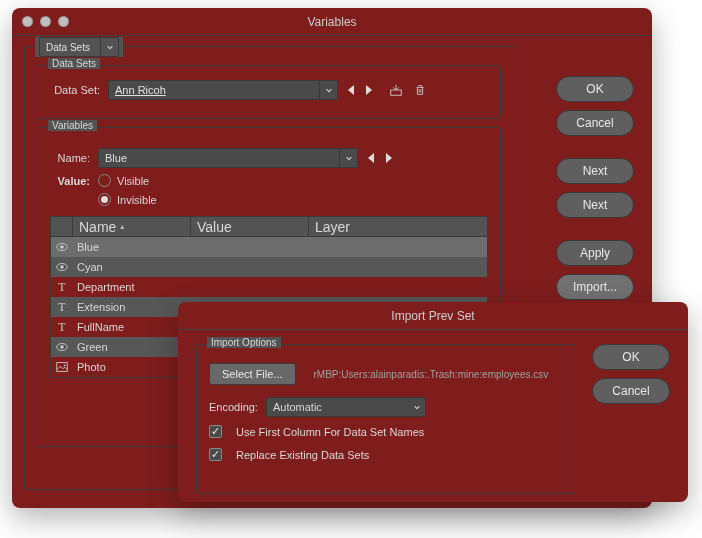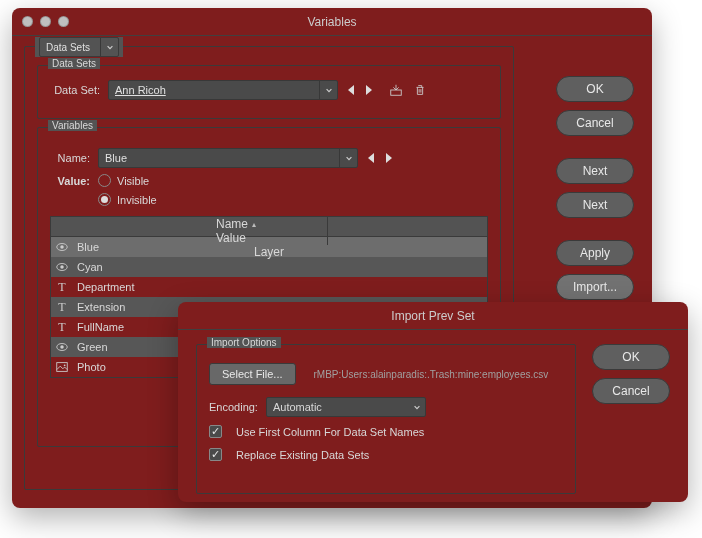--- a/index.html
+++ b/index.html
@@ -93,21 +93,21 @@
   .icon-btn { width: 16px; height: 16px; display: flex; align-items: center; justify-content: center; cursor: pointer; }
   .icon-btn svg { width: 14px; height: 14px; }
   
   .radio { width: 13px; height: 13px; border-radius: 50%; border: 1px solid #888; display: inline-flex; align-items: center; justify-content: center; margin-right: 6px; }
   .radio.checked::after { content:""; width:7px; height:7px; border-radius:50%; background:#ddd; }
   
   .checkbox { width: 13px; height: 13px; border: 1px solid #888; background:#4a4a4a; display:inline-flex; align-items:center; justify-content:center; margin-right:6px; border-radius:2px; }
   .checkbox.checked::after { content:"✓"; font-size:11px; color:#e8e8e8; line-height:1; }
   
   .table-wrap { border: 1px solid #3a3a3a; margin-top: 10px; }
-  .table-head { display:flex; background:#535353; border-bottom:1px solid #3a3a3a; height:20px; align-items:center; font-size:12px;flex-direction:column; }
+  .table-head { display:flex; background:#535353; border-bottom:1px solid #3a3a3a; height:20px; align-items:center; font-size:14px; }
   .th { border-right:1px solid #3a3a3a; padding:0 6px; display:flex; align-items:center; gap:4px; height:100%; }
   .th.sort::after { content:"▴"; font-size:8px; color:#bbb; }
   .tbody .tr { display:flex; height:20px; align-items:center; }
   .tbody .tr.selected { background:#6d6d6d; }
   .tbody .tr:nth-child(even):not(.selected) { background:#575757; }
   .td { padding:0 4px; display:flex; align-items:center; gap:6px; height:100%; overflow:hidden; }
   .type-icon { width:14px; height:14px; display:flex; align-items:center; justify-content:center; }
   .type-icon svg { width:14px; height:14px; }
   
   .sidebar-btns { position:absolute; right:18px; top:40px; display:flex; flex-direction:column; gap:8px; }

